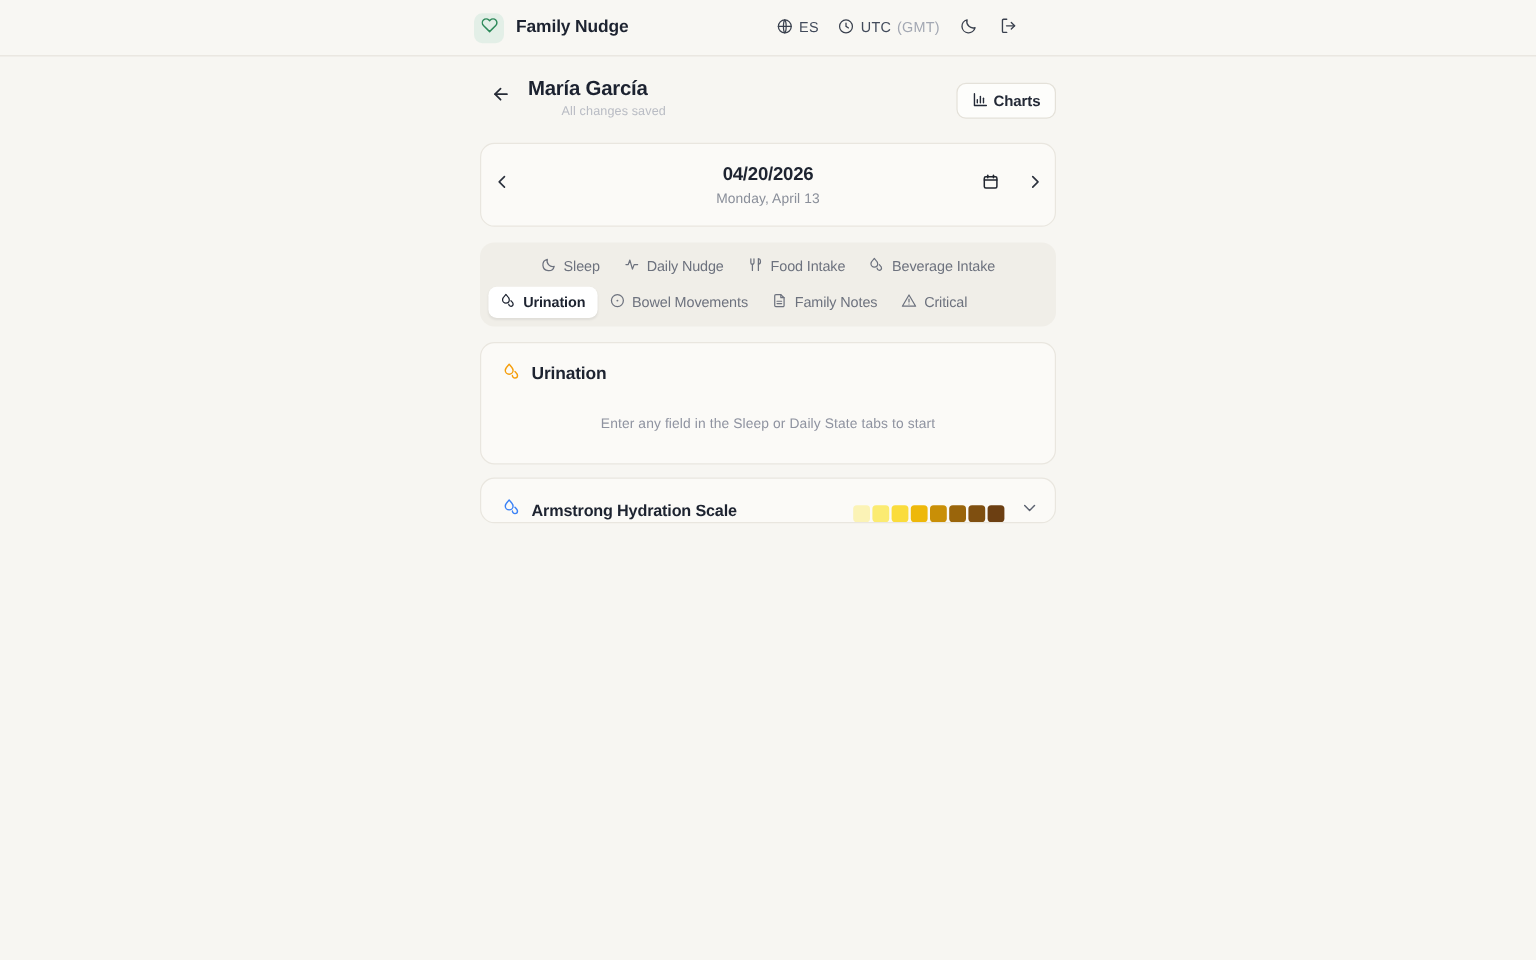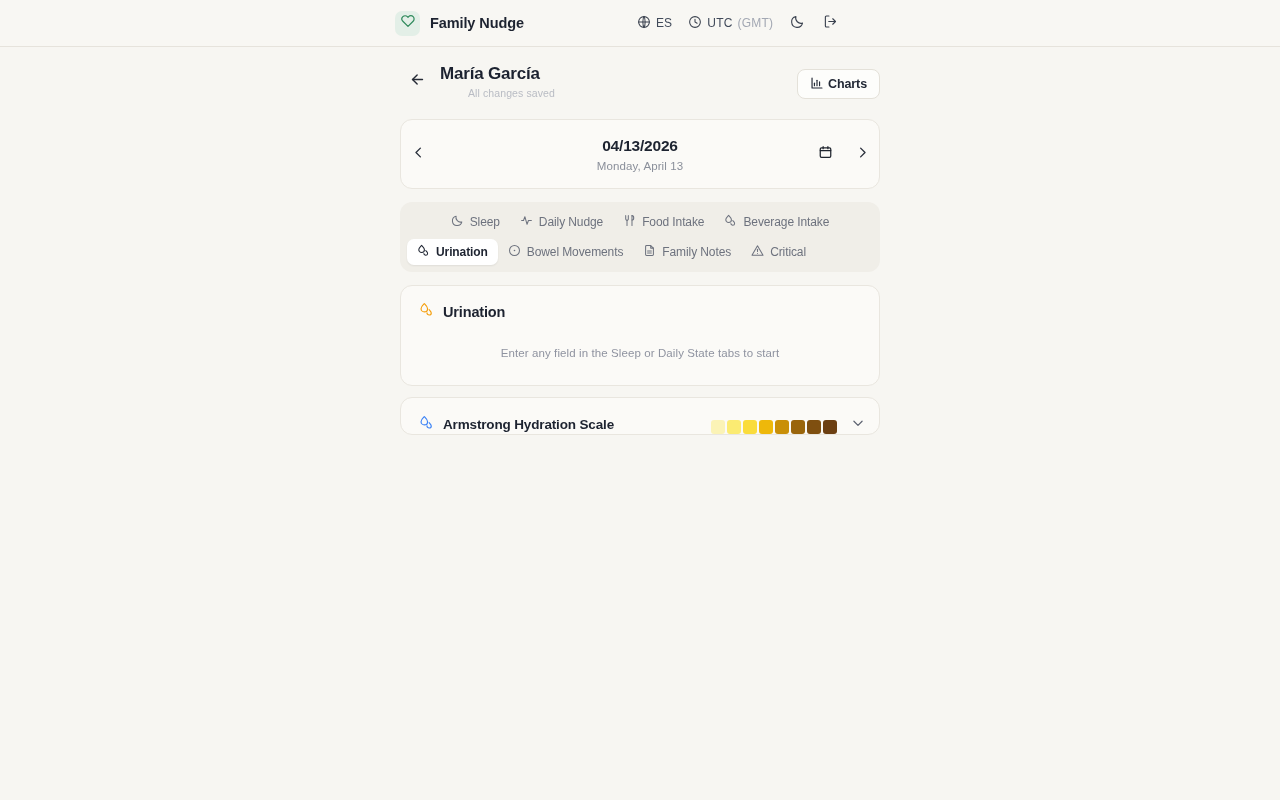--- a/index.html
+++ b/index.html
@@ -25,20 +25,21 @@
     display: flex;
     align-items: center;
     justify-content: center;
     position: relative;
   }
   .header-inner {
     width: 490px;
     height: 100%;
     display: flex;
     align-items: center;
+    gap: 10px;
   }
   .brand {
     display: flex;
     align-items: center;
     gap: 10px;
   }
   .brand-badge {
     width: 25px;
     height: 25px;
     border-radius: 7px;
@@ -371,21 +372,21 @@
     <div class="card date-card">
       <div class="date-nav">
         <span>
           <svg width="15" height="15" viewBox="0 0 24 24" fill="none" stroke="#2b313d" stroke-width="2.2" stroke-linecap="round" stroke-linejoin="round">
             <path d="M15 5 8 12l7 7"></path>
           </svg>
         </span>
       </div>
 
       <div class="date-core">
-        <div class="date-main">04/13/2026</div>
+        <div class="date-main">04/20/2026</div>
         <div class="date-sub">Monday, April 13</div>
       </div>
 
       <div class="cal-btn">
         <span>
           <svg width="15" height="16" viewBox="0 0 24 24" fill="none" stroke="#20252f" stroke-width="2" stroke-linecap="round" stroke-linejoin="round">
             <rect x="3.6" y="5.2" width="16.8" height="15.2" rx="2"></rect>
             <path d="M3.6 9.6h16.8"></path>
             <path d="M8.2 3.4v3.2"></path>
             <path d="M15.8 3.4v3.2"></path>

